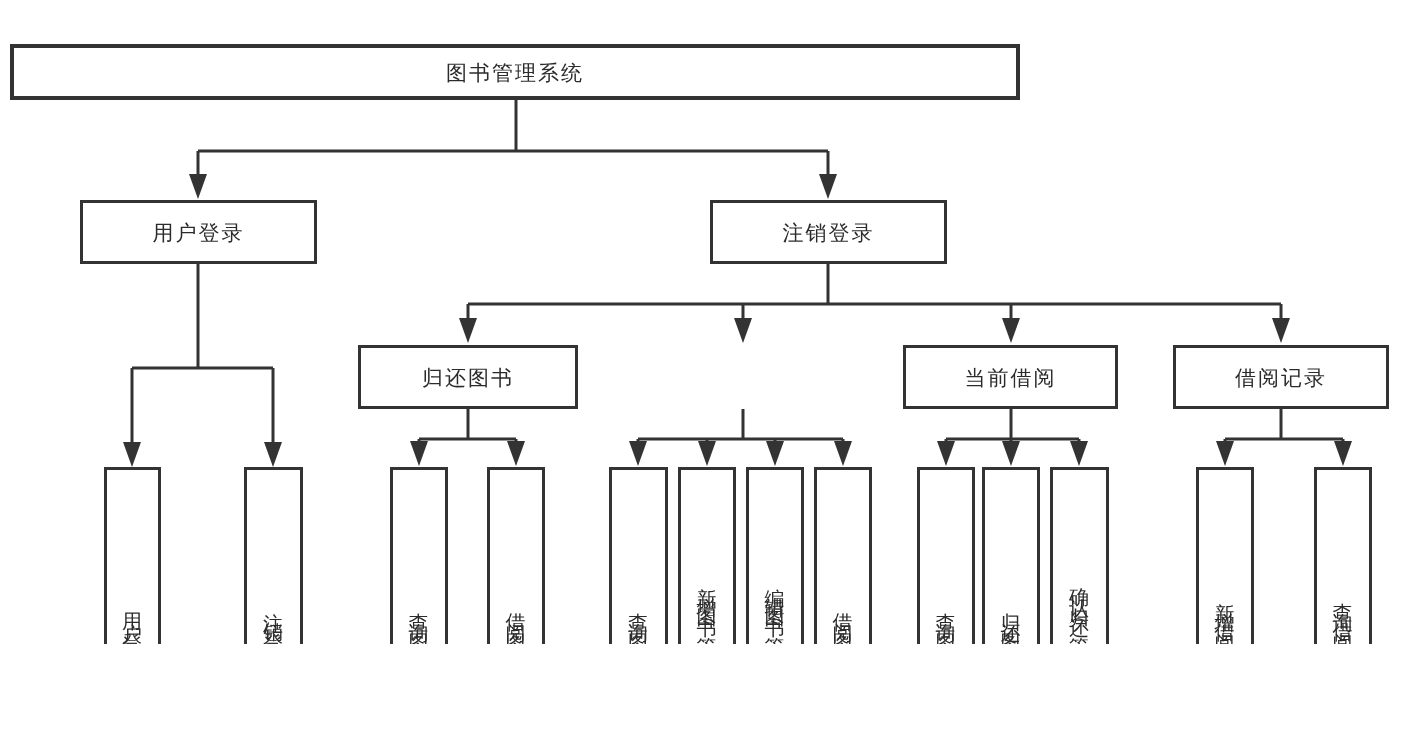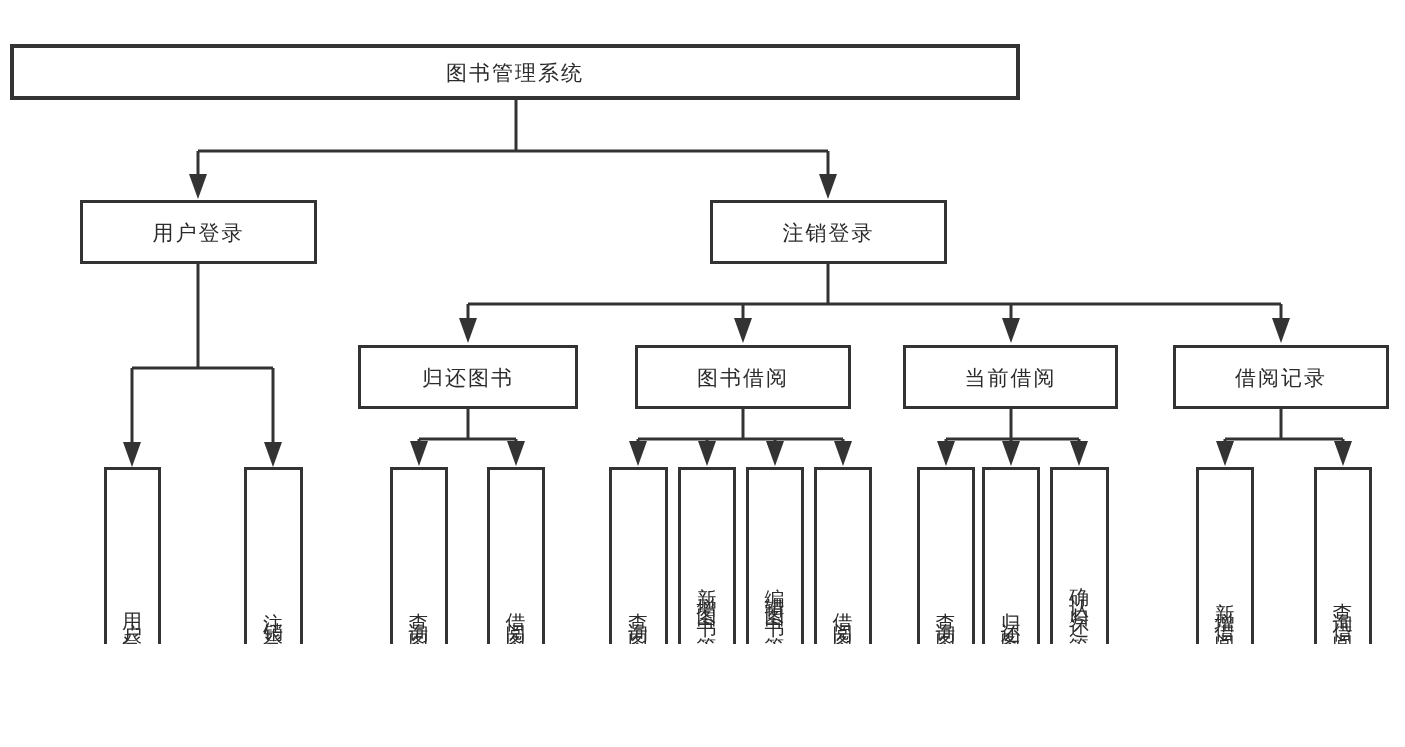--- a/index.html
+++ b/index.html
@@ -97,23 +97,20 @@
   <div class="node mid" style="left:80px;width:237px">
     <span class="hlabel">用户登录</span>
   </div>
   <div class="node mid" style="left:710px;width:237px">
     <span class="hlabel">注销登录</span>
   </div>
 
   <div class="node mod" style="left:358px;width:220px">
     <span class="hlabel">归还图书</span>
   </div>
-  <div class="node mod" style="left:635px;width:216px">
-    <span class="hlabel">图书借阅</span>
-  </div>
   <div class="node mod" style="left:1173px;width:216px">
     <span class="hlabel">借阅记录</span>
   </div>
   <div class="node mod" style="left:903px;width:215px">
     <span class="hlabel">当前借阅</span>
   </div>
 
   <div class="node leaf" style="left:104px;width:57px">
     <span class="vtext">用户登录</span>
   </div>

